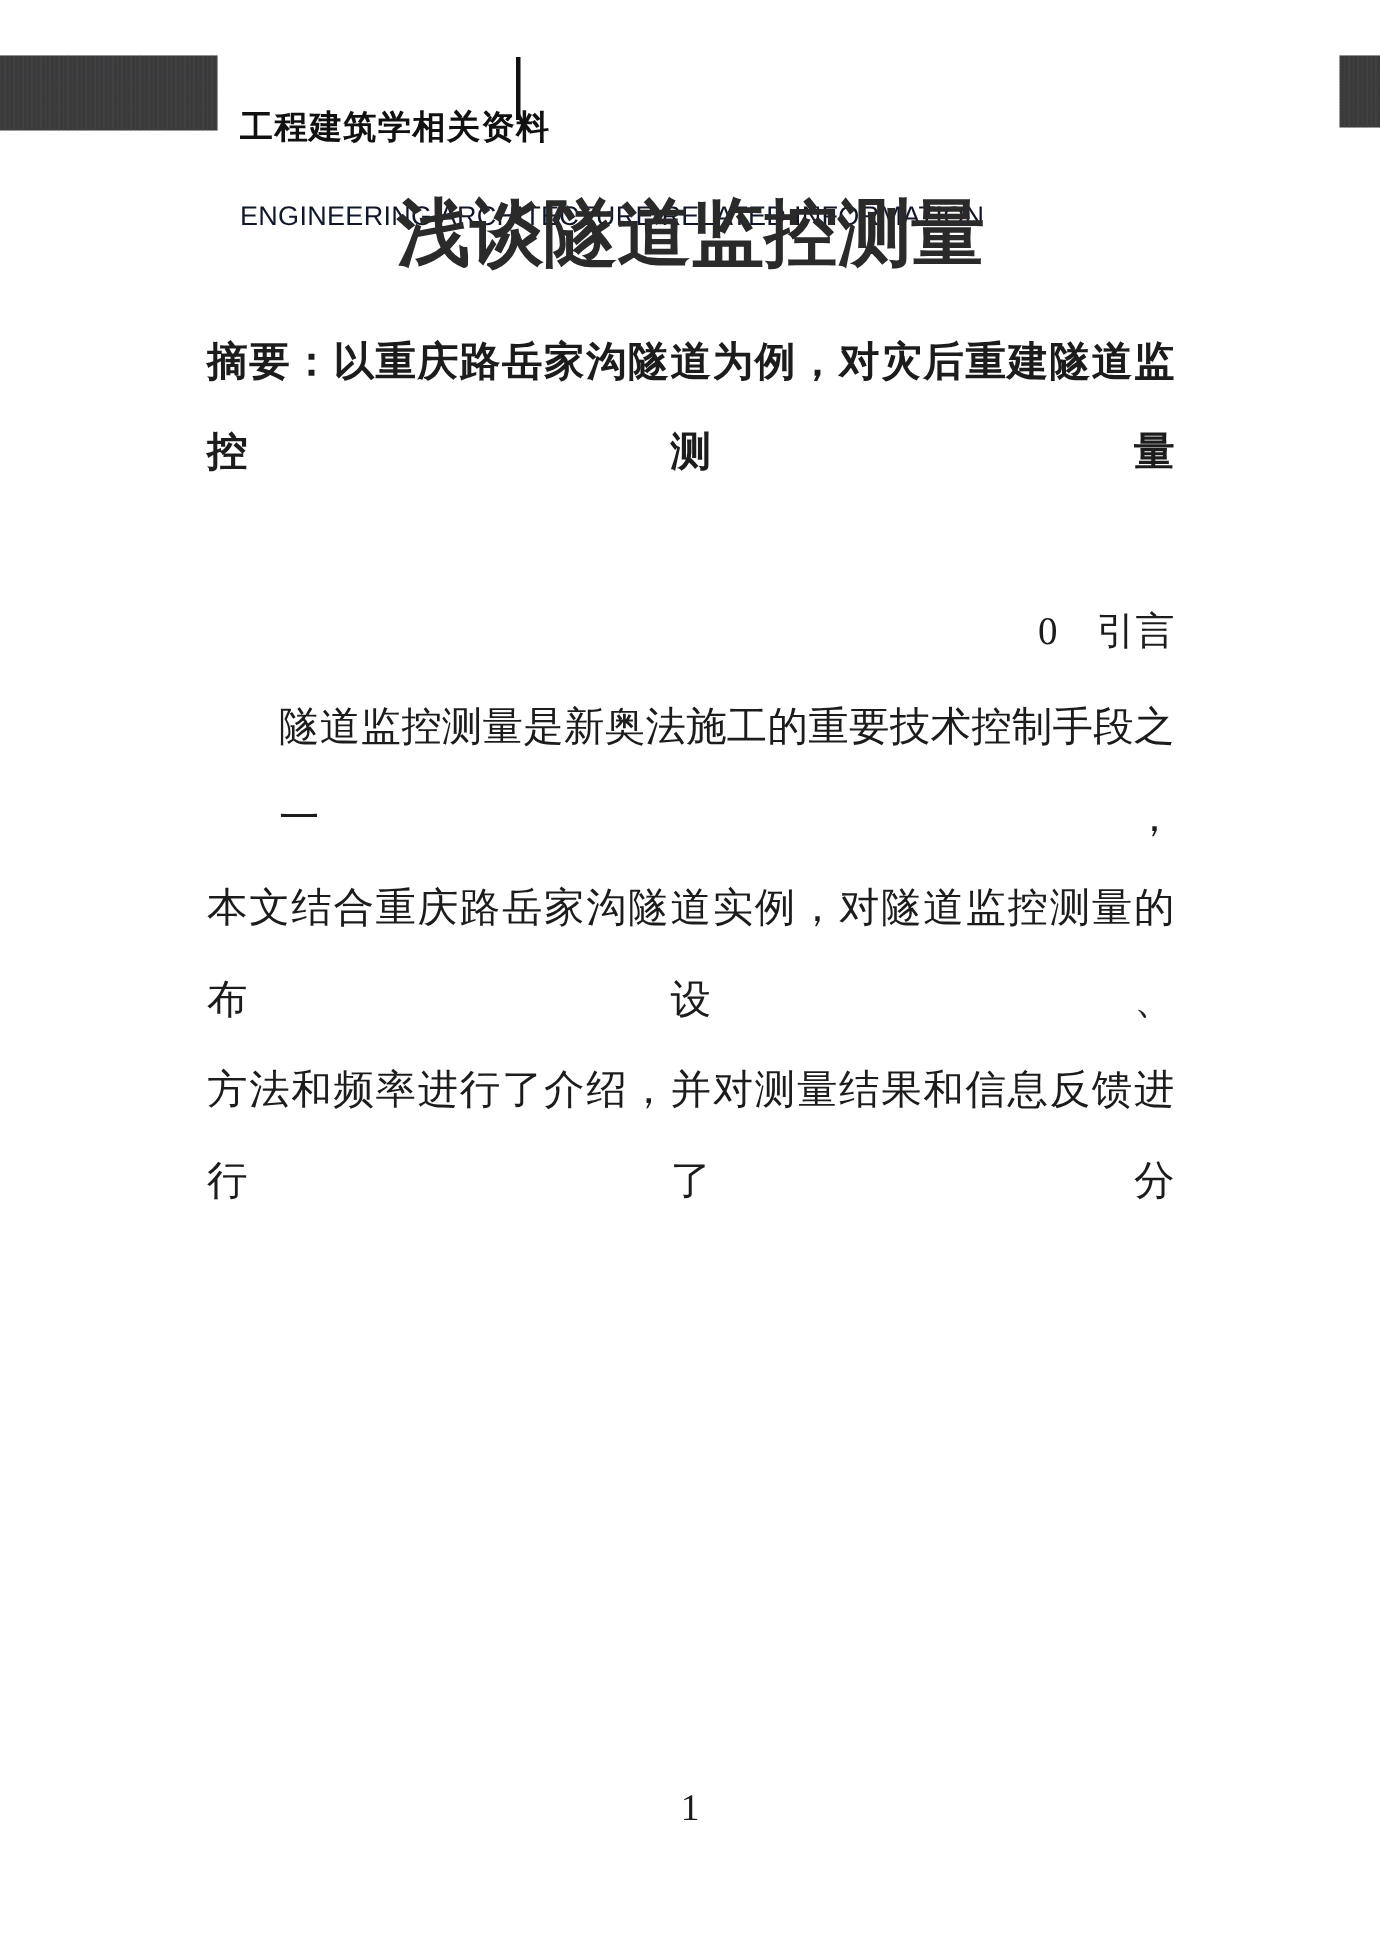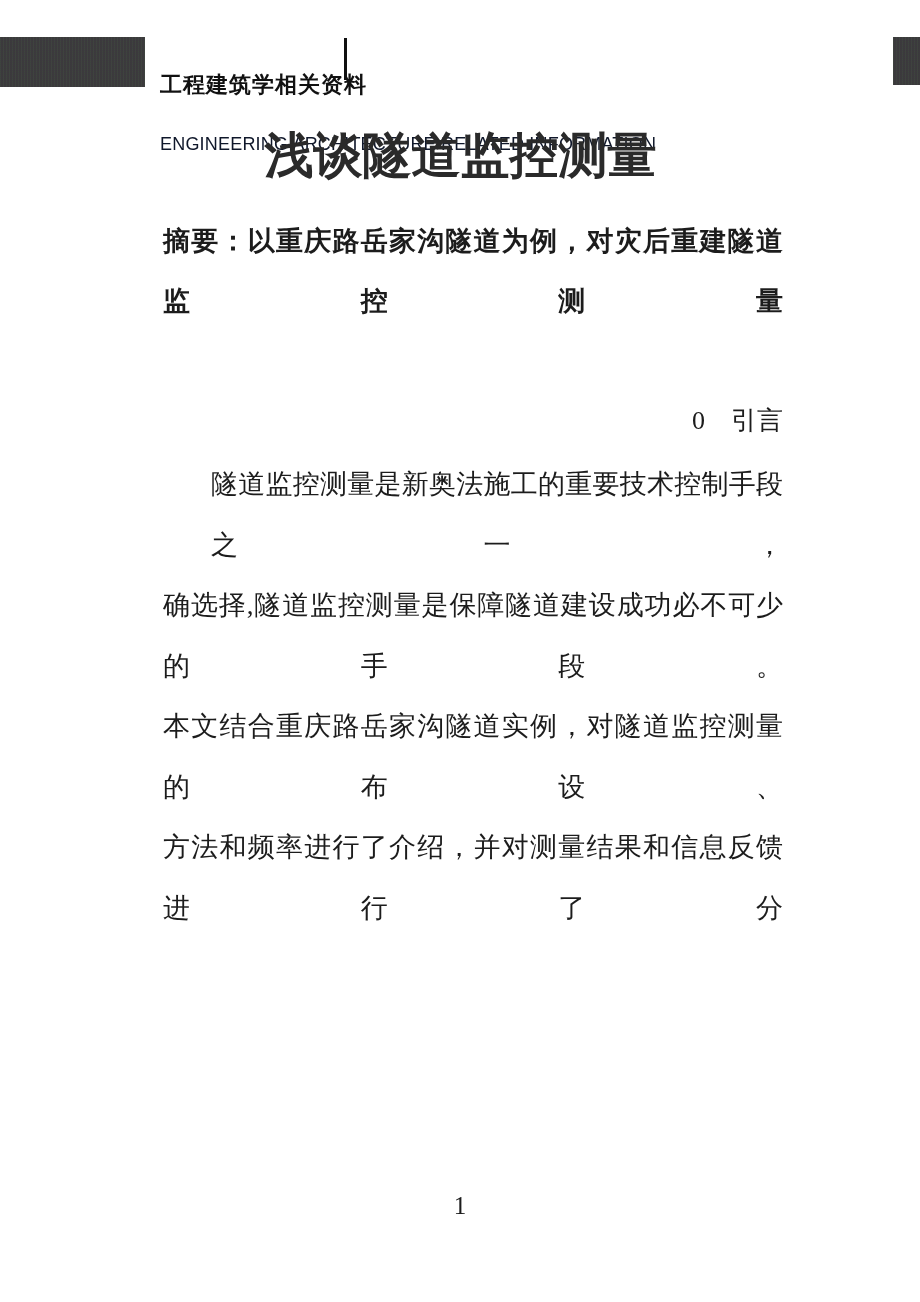--- a/index.html
+++ b/index.html
@@ -103,21 +103,20 @@
     text-align: right;
   }
   .para {
     margin-top: 3px;
     font-size: 27px;
     line-height: 60.5px;
     color: #1c1c1c;
   }
   .line {
     white-space: pre;
-    margin-left: 25px;
   }
   .line.fill {
     white-space: normal;
     text-align: justify;
     text-align-last: justify;
   }
   .line.indent {
     padding-left: 48px;
   }
 
@@ -152,21 +151,20 @@
     <div class="doc-title">浅谈隧道监控测量</div>
 
     <div class="abstract">
       <div class="line fill">摘要：以重庆路岳家沟隧道为例，对灾后重建隧道监控测量</div>
     </div>
 
     <div class="section-heading">0　引言</div>
 
     <div class="para">
       <div class="line fill indent">隧道监控测量是新奥法施工的重要技术控制手段之一，</div>
-      <div class="line fill">确选择,隧道监控测量是保障隧道建设成功必不可少的手段。</div>
       <div class="line fill">本文结合重庆路岳家沟隧道实例，对隧道监控测量的布设、</div>
       <div class="line fill">方法和频率进行了介绍，并对测量结果和信息反馈进行了分</div>
 
     </div>
 
   </div>
 
   <div class="page-number">1</div>
 
 </div>

